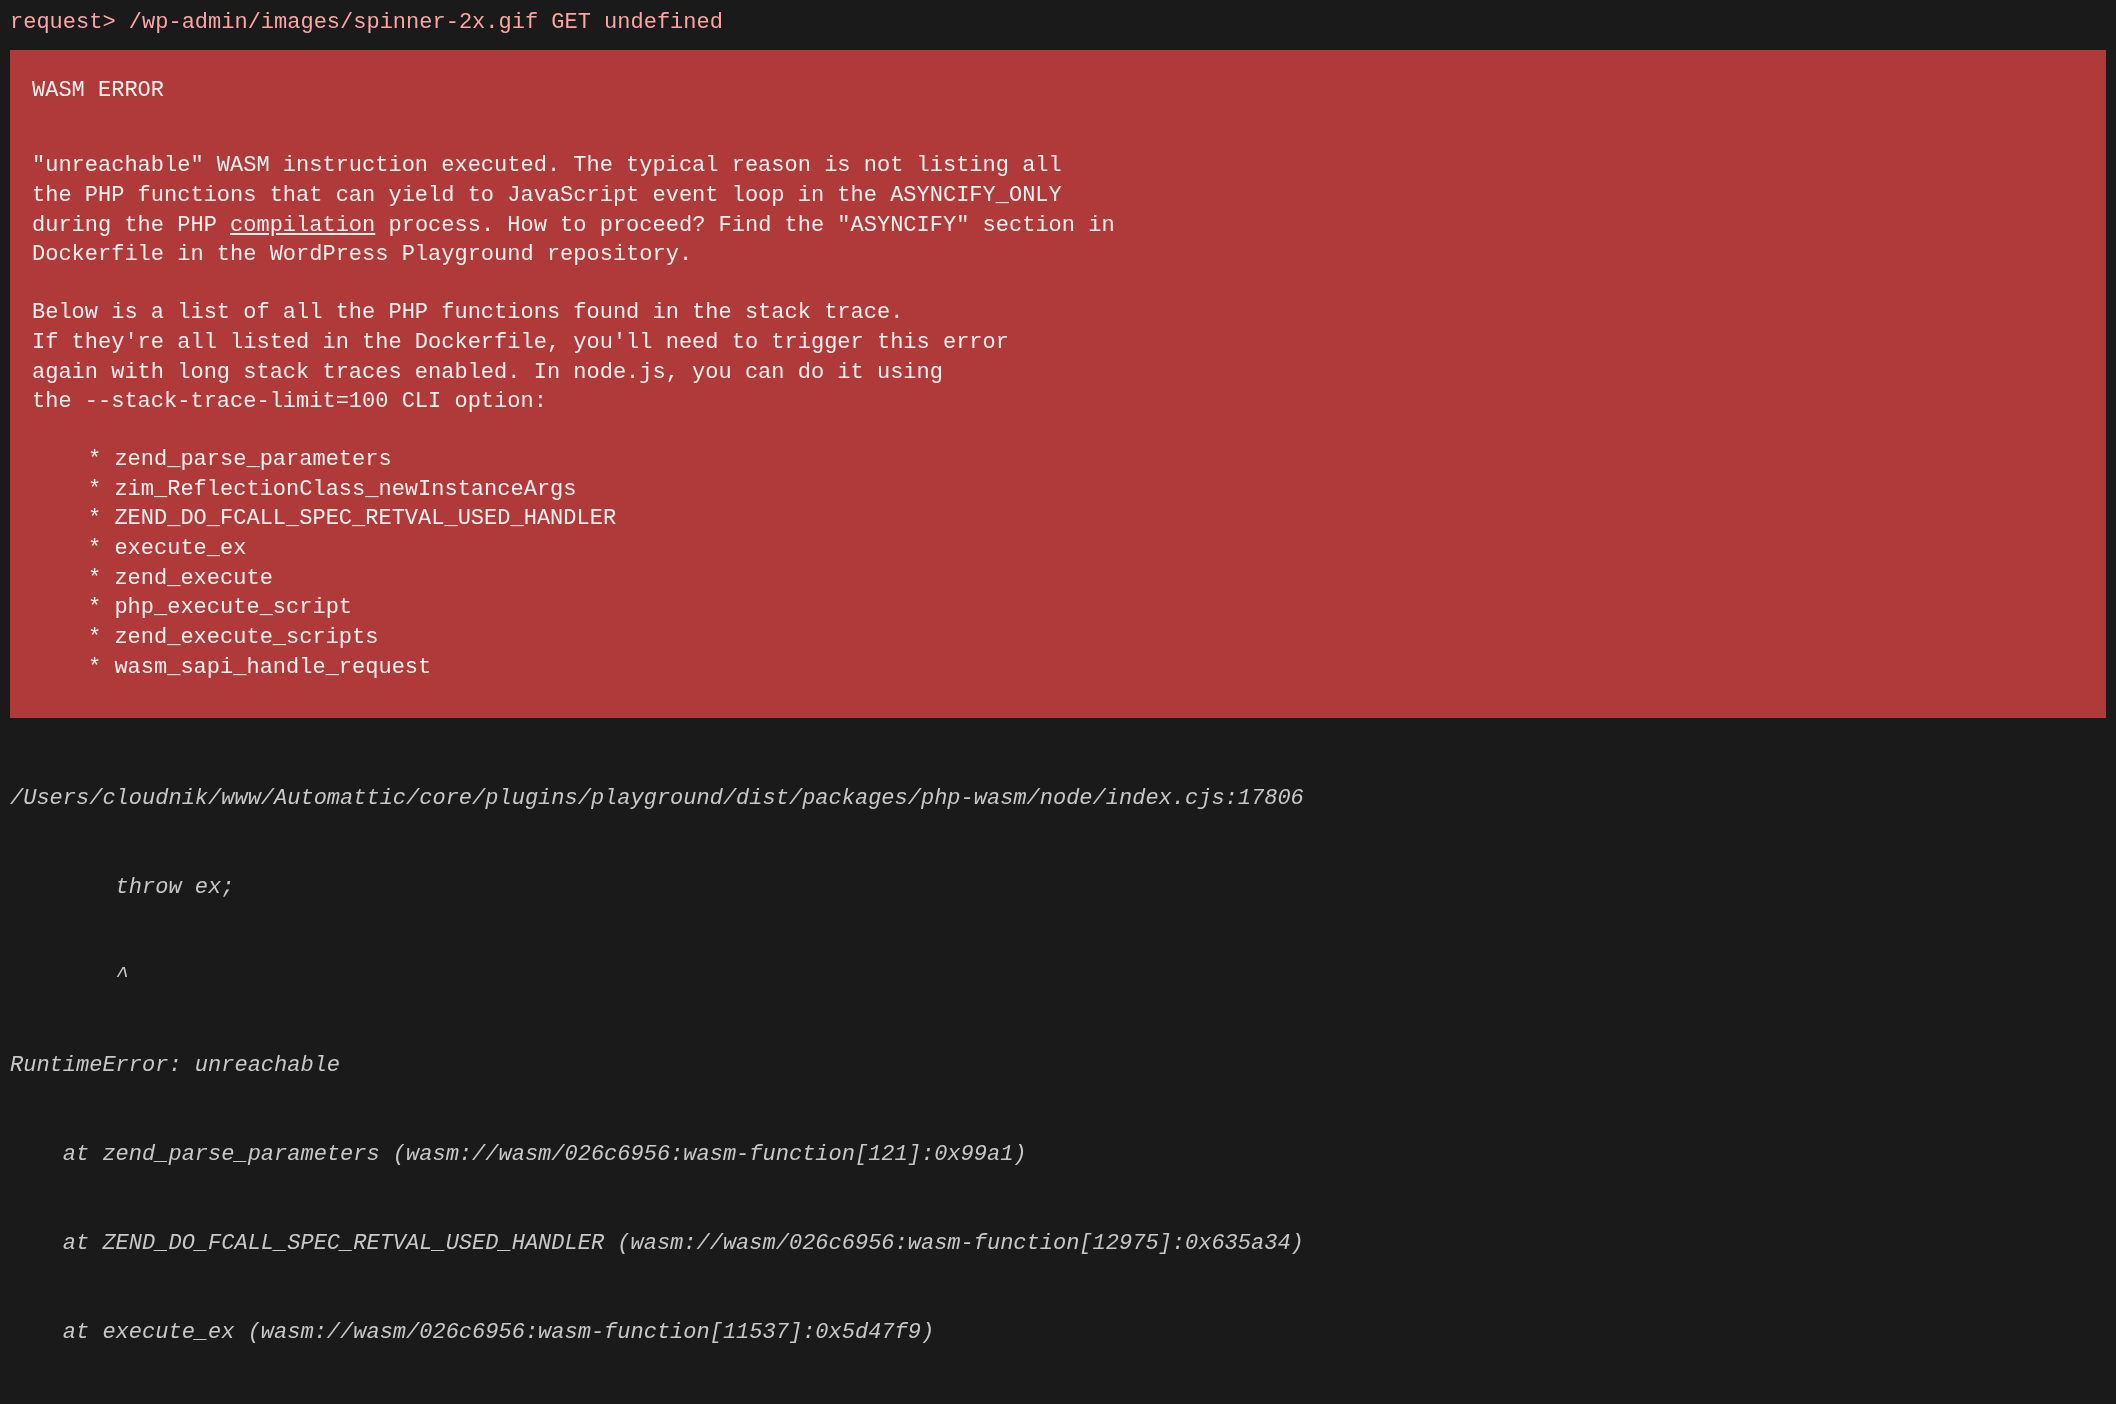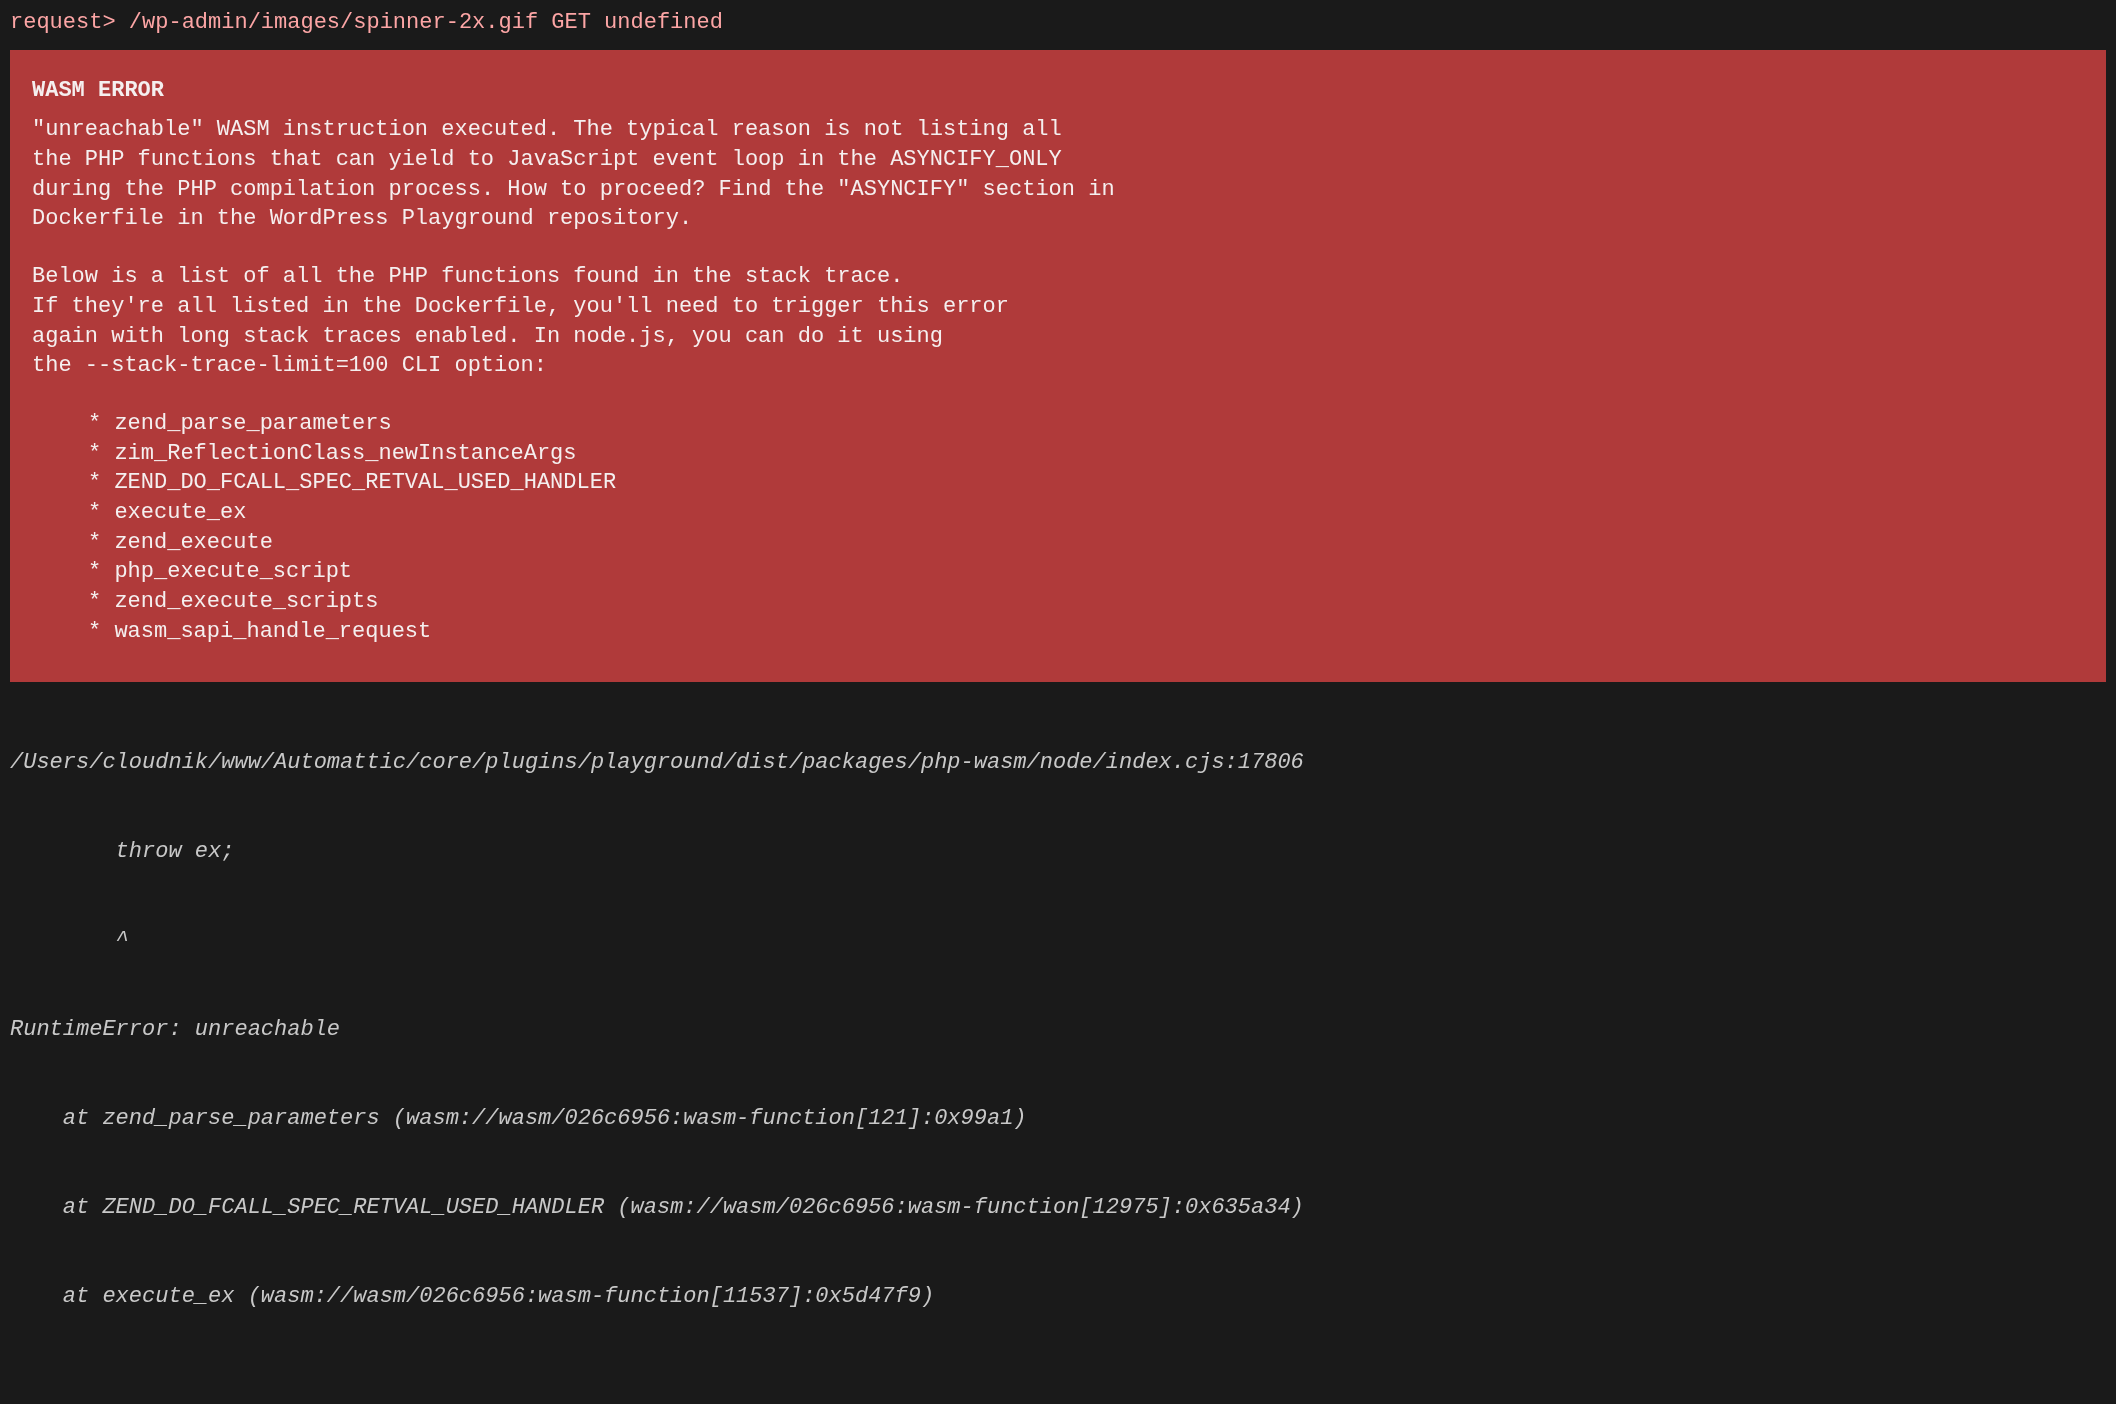--- a/index.html
+++ b/index.html
@@ -19,28 +19,29 @@
       padding: 8px 10px 12px 10px;
       color: #fca5a5;
     }
     .error-box {
       background: #b03a3a;
       color: #f5efef;
       margin: 0 10px 6px 10px;
       padding: 26px 22px 36px 22px;
     }
     .error-title {
-      font-weight: bold;
-      margin-bottom: 10px;
+      font-weight: normal;
+      margin-bottom: 46px;
     }
     .error-paragraph {
       margin-bottom: 28px;
       white-space: pre-wrap;
     }
     .underline {
+      text-decoration: underline;
     }
     .error-functions {
       padding-left: 56px;
     }
     .error-functions div::before {
       content: "* ";
     }
     .stack-output {
       padding: 0 10px;
       white-space: pre;

